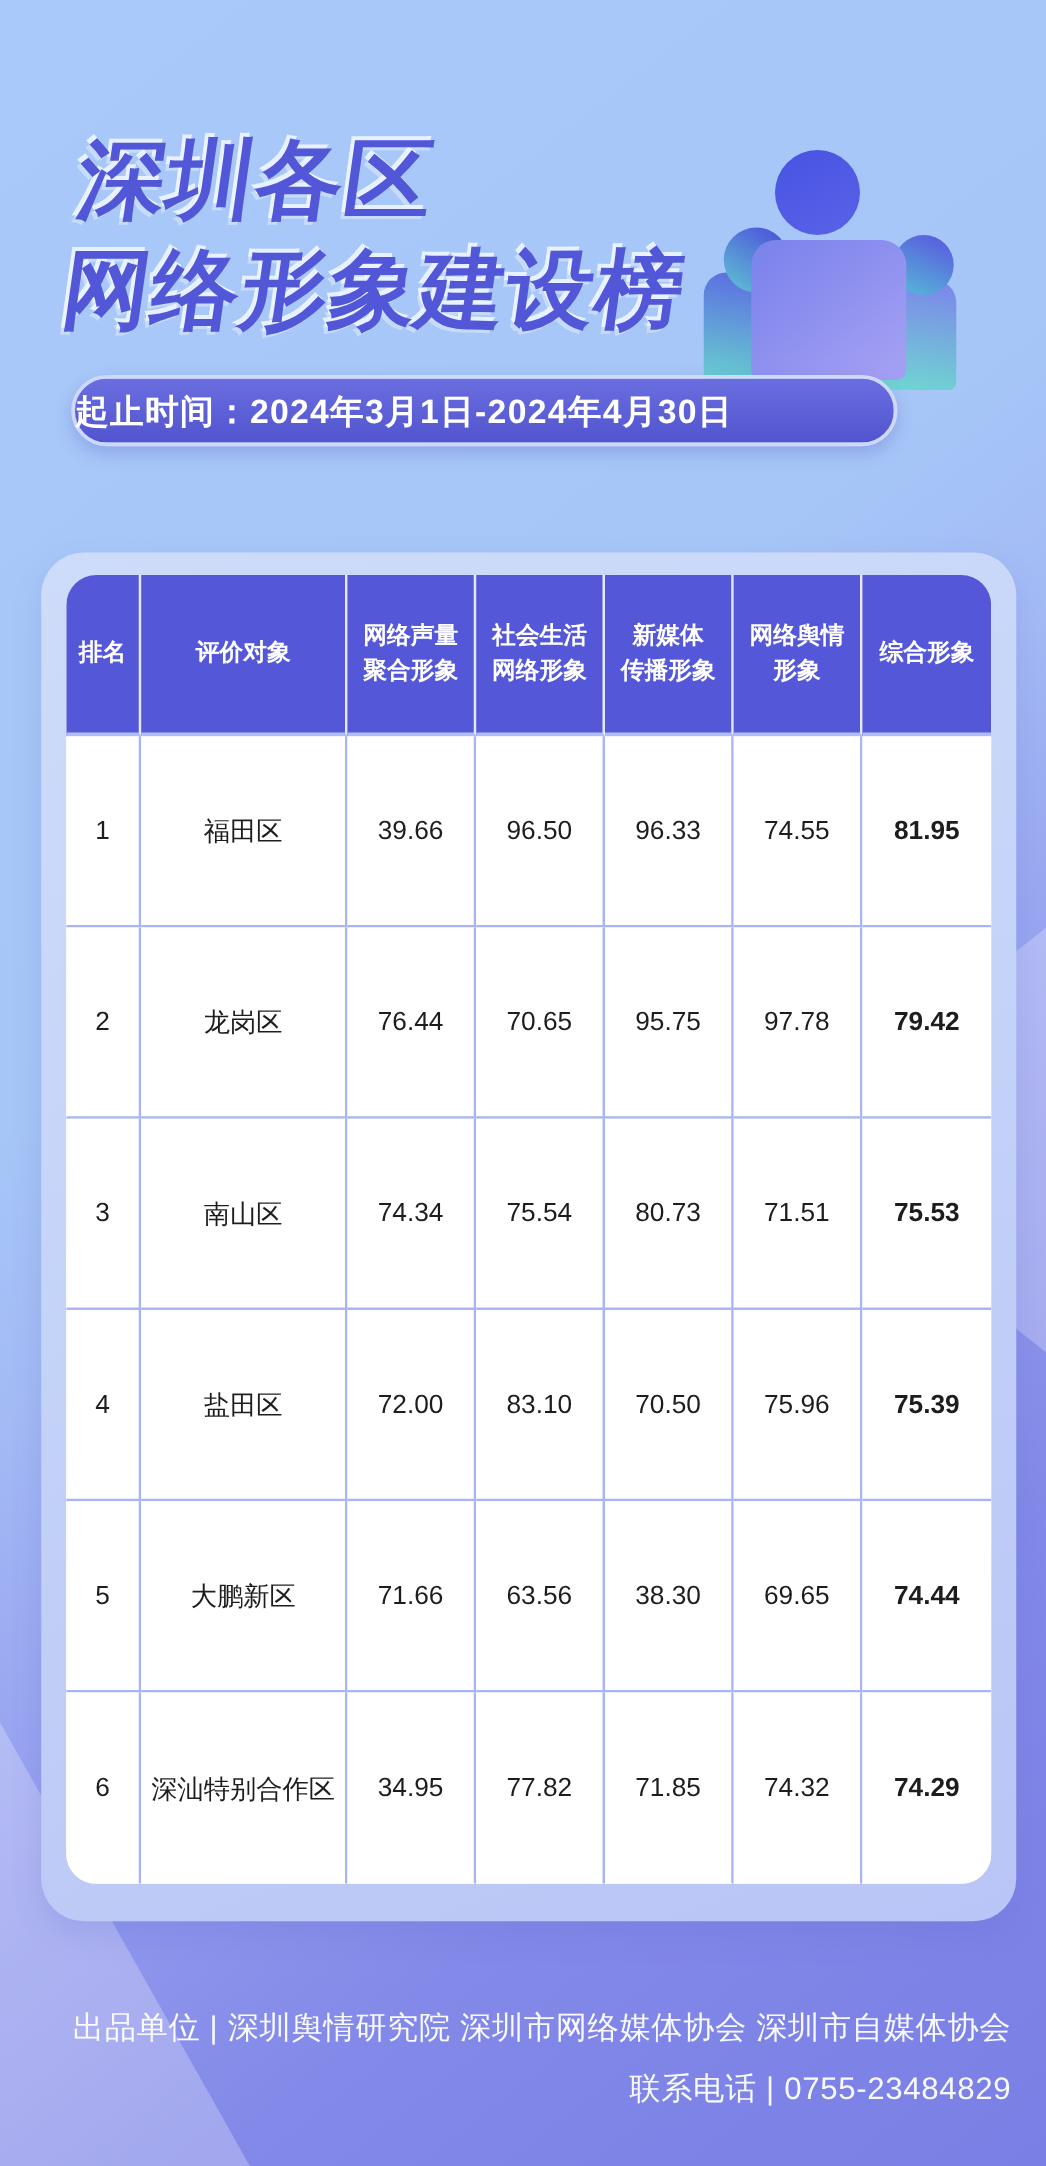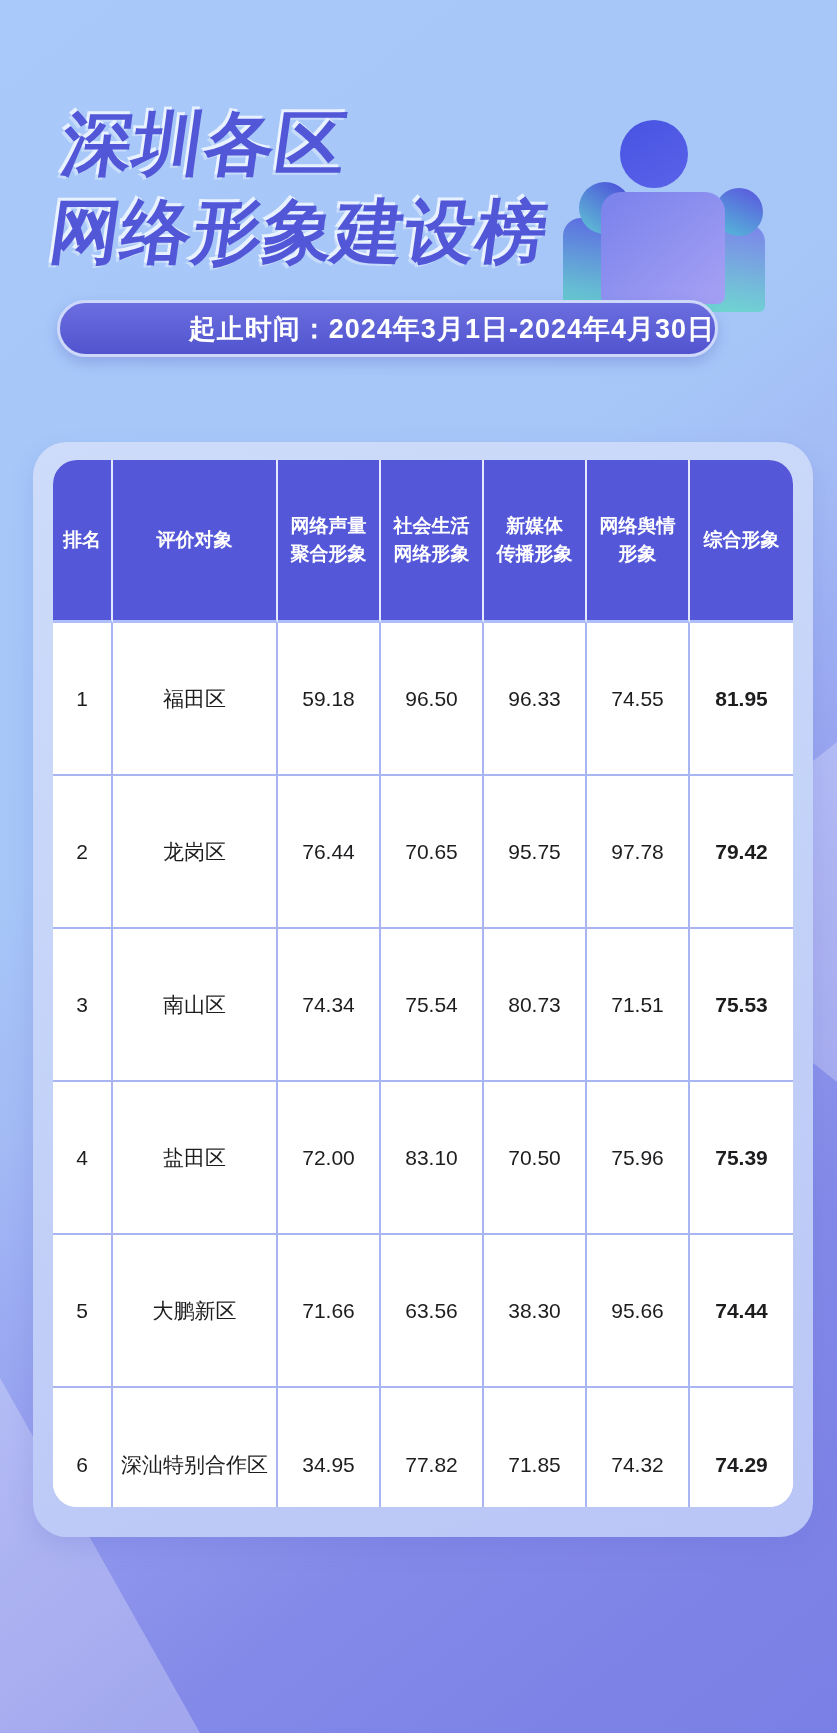--- a/index.html
+++ b/index.html
@@ -51,37 +51,37 @@
                   background:linear-gradient(150deg,#4753e2,#5a62e8); }
   .p-center-body{ left:58px;  top:86px;  width:124px; height:112px; border-radius:20px 20px 8px 8px;
                   background:linear-gradient(140deg,#7d84ec 10%,#a29ef3 90%); }
 
   
   .date-banner {
     position:absolute; left:57px; top:300px; width:661px; height:57px;
     box-sizing:border-box; border:3px solid #cdd8fb; border-radius:29px;
     background:linear-gradient(180deg,#6a6edf 0%,#5154ce 100%);
     box-shadow:0 6px 14px rgba(80,85,190,0.28);
-    display:flex; align-items:center; justify-content:flex-end;
+    display:flex; align-items:center; justify-content:flex-start;
     color:#ffffff; font-size:27px; font-weight:bold; letter-spacing:1px;
   }
 
   
   .panel {
     position:absolute; left:33px; top:442px; width:780px; height:1095px;
     border-radius:34px;
     background:linear-gradient(160deg,#cedcfa 0%,#c4d3f8 45%,#b9c5f6 100%);
     box-shadow:0 10px 24px rgba(90,100,200,0.18);
   }
   .table-wrap {
     position:absolute; left:20px; top:18px; width:740px; height:1047px;
     border-radius:24px; overflow:hidden; background:#ffffff;
   }
   table { border-collapse:separate; border-spacing:0; table-layout:fixed; width:740px; }
-  thead tr { height:163px; }
+  thead tr { height:129px; }
   tbody tr { height:153px; }
   th {
     background:#5458d8; color:#ffffff; font-size:19px; font-weight:bold;
     text-align:center; vertical-align:middle; white-space:pre-line; line-height:1.45;
     border-right:2px solid #e4e9fd; border-bottom:3px solid #afbdf8; padding:0;
   }
   th:last-child { border-right:none;margin-top:12px; }
   td {
     background:#ffffff; color:#1d1d1f; font-size:21px;
     text-align:center; vertical-align:middle; padding:0;
@@ -147,21 +147,21 @@
 传播形象</th>
             <th>网络舆情
 形象</th>
             <th>综合形象</th>
           </tr>
         </thead>
         <tbody>
           <tr>
             <td>1</td>
             <td>福田区</td>
-            <td>59.18</td>
+            <td>39.66</td>
             <td>96.50</td>
             <td>96.33</td>
             <td>74.55</td>
             <td>81.95</td>
           </tr>
           <tr>
             <td>2</td>
             <td>龙岗区</td>
             <td>76.44</td>
             <td>70.65</td>
@@ -186,31 +186,35 @@
             <td>70.50</td>
             <td>75.96</td>
             <td>75.39</td>
           </tr>
           <tr>
             <td>5</td>
             <td>大鹏新区</td>
             <td>71.66</td>
             <td>63.56</td>
             <td>38.30</td>
-            <td>95.66</td>
+            <td>69.65</td>
             <td>74.44</td>
           </tr>
           <tr>
             <td>6</td>
             <td>深汕特别合作区</td>
             <td>34.95</td>
             <td>77.82</td>
             <td>71.85</td>
             <td>74.32</td>
             <td>74.29</td>
           </tr>
         </tbody>
       </table>
     </div>
   </div>
 
+  <div class="footer">
+    <div>出品单位 | 深圳舆情研究院 深圳市网络媒体协会 深圳市自媒体协会</div>
+    <div>联系电话 | 0755-23484829</div>
+  </div>
 
 </div>
 
 </body></html>

